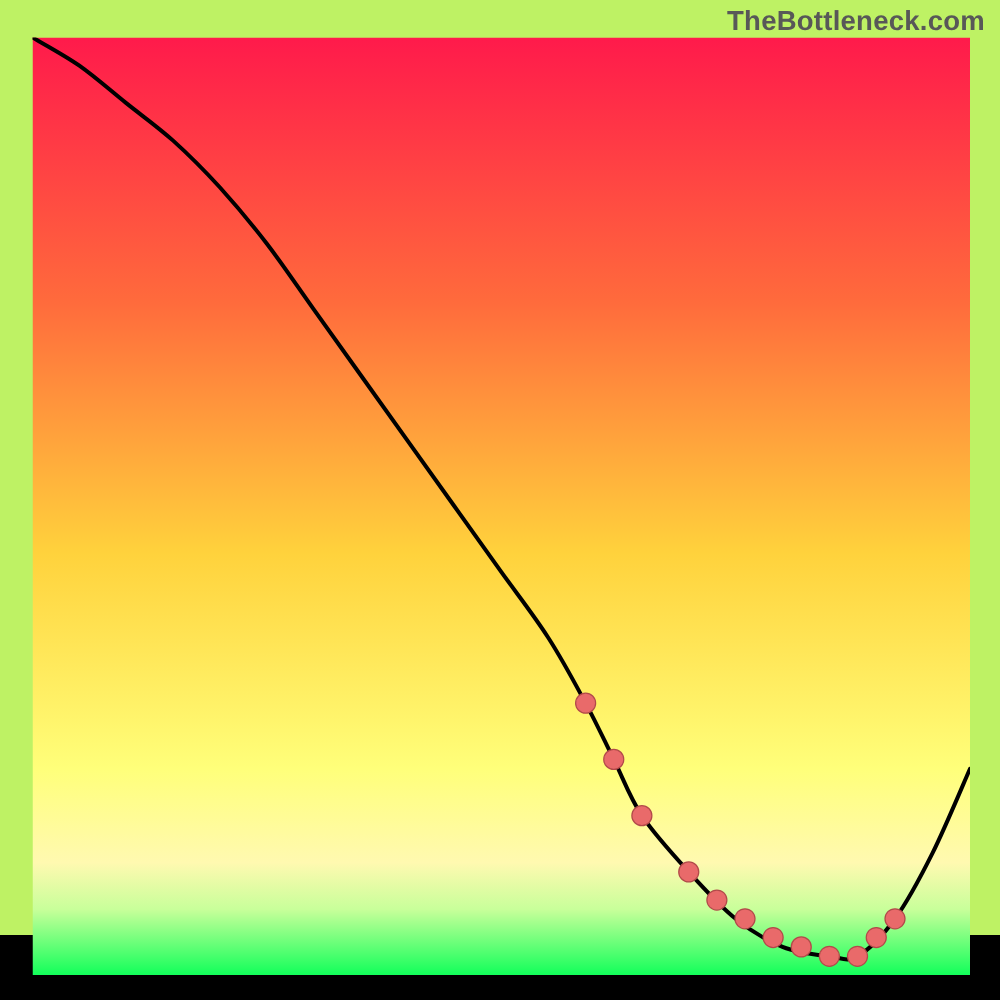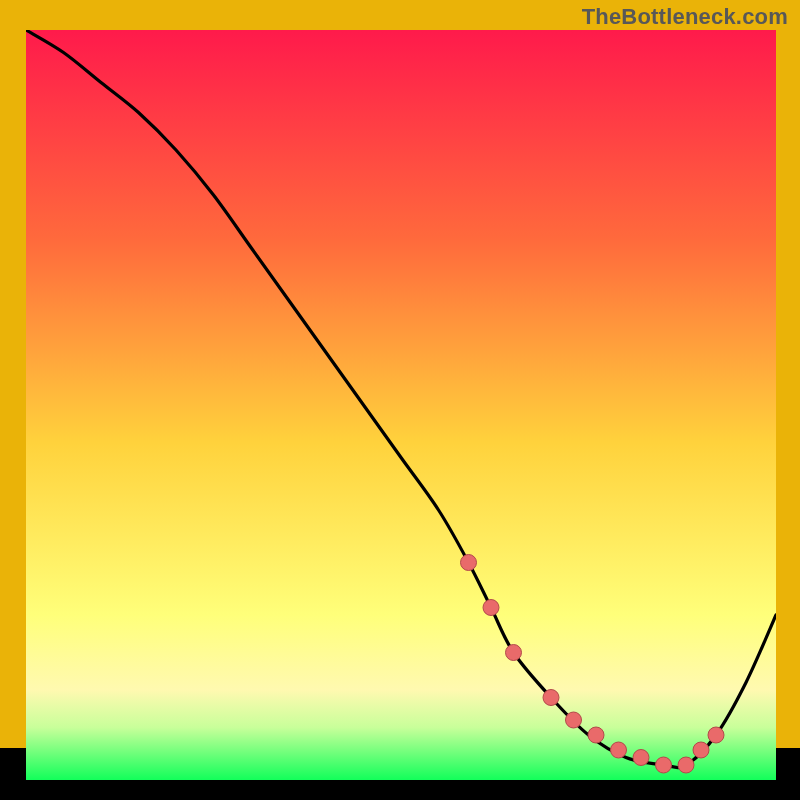--- a/index.html
+++ b/index.html
@@ -8,21 +8,21 @@
     width: 800px;
     height: 800px;
     background: #000;
     overflow: hidden;
     font-family: Arial, Helvetica, sans-serif;
   }
   .frame {
     position: relative;
     width: 800px;
     height: 748px;
-    background: #eab308;
+    background: #bef264;
   }
   .watermark {
     position: absolute;
     top: 4px;
     right: 12px;
     color: #585858;
     font-size: 22px;
     font-weight: 600;
     letter-spacing: 0.2px;
     z-index: 5;

